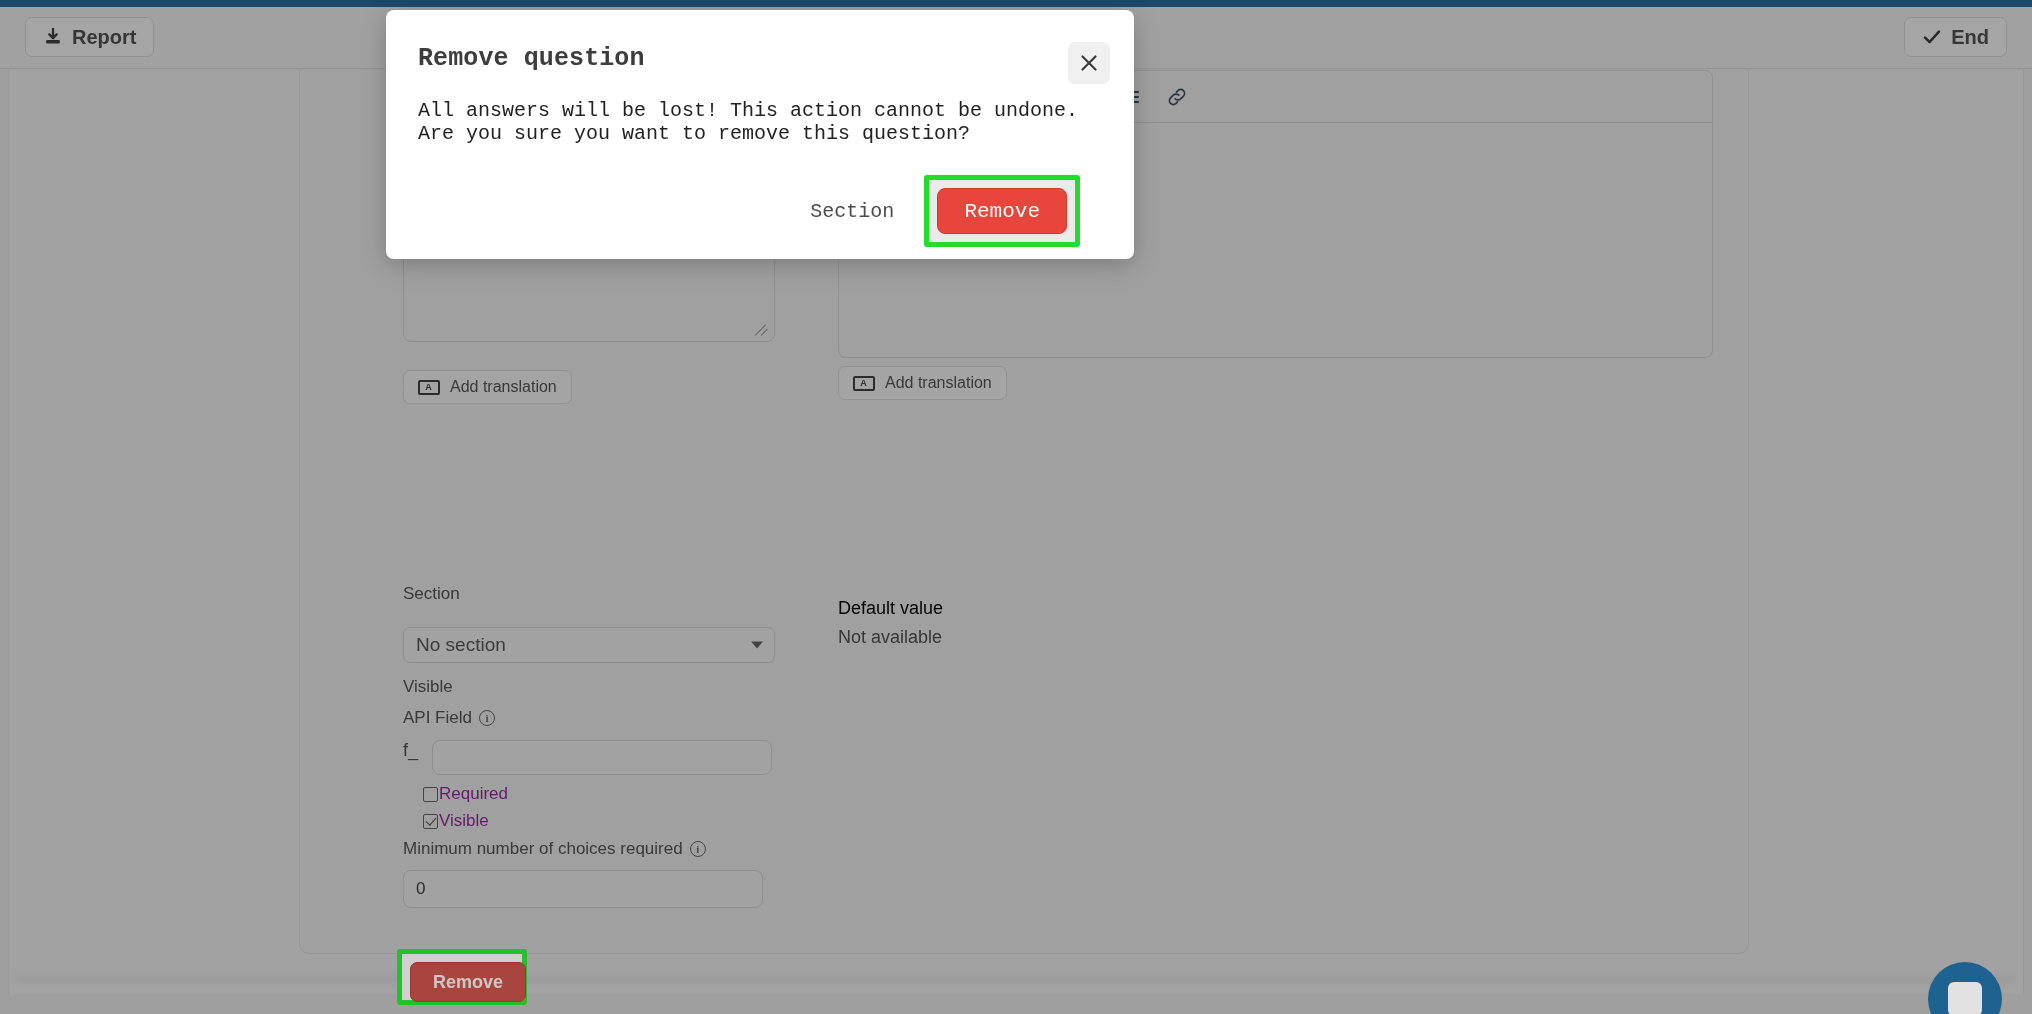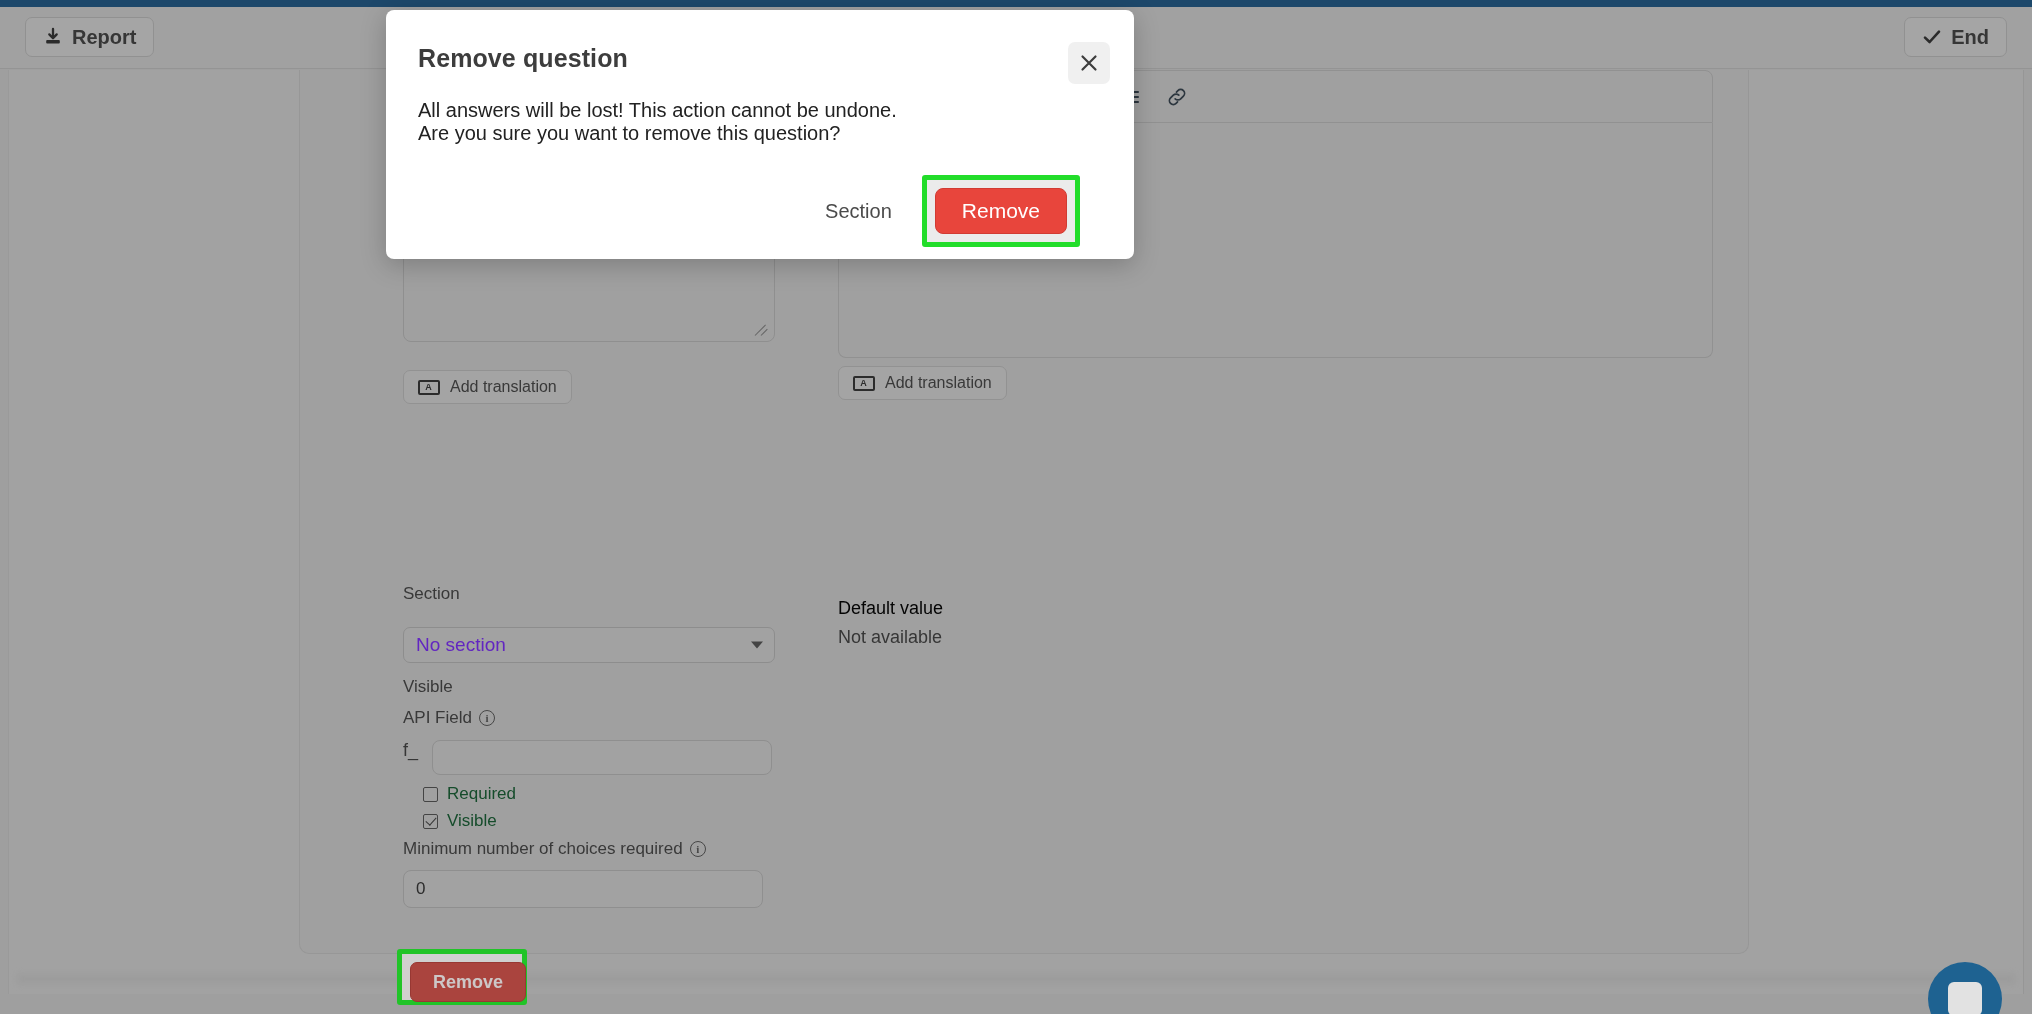--- a/index.html
+++ b/index.html
@@ -164,21 +164,21 @@
   .select-box {
     position: relative;
     height: 36px;
     background: #b6b6b6;
     border: 1px solid #9e9e9e;
     border-radius: 7px;
     display: flex;
     align-items: center;
     padding: 0 30px 0 12px;
     font-size: 19px;
-    color: #6d28d9;
+    color: #404040;
   }
   .select-caret {
     position: absolute;
     right: 11px; top: 50%;
     transform: translateY(-50%);
     width: 0; height: 0;
     border-left: 6px solid transparent;
     border-right: 6px solid transparent;
     border-top: 7px solid #4a4a4a;
   }
@@ -205,23 +205,23 @@
     font-size: 11px;
     font-weight: bold;
     color: #4d4d4d;
     font-family: "Liberation Serif", serif;
     line-height: 1;
   }
 
   .check-row {
     display: flex;
     align-items: center;
-    gap: 9px;
+    gap: 1px;
     font-size: 17px;
-    color: #14532d;
+    color: #701a75;
     margin-bottom: 7px;
     padding-left: 12px;
   }
   .checkbox {
     width: 15px; height: 15px;
     border: 1.4px solid #4a4a4a;
     border-radius: 2px;
     position: relative;
     background: transparent;
   }
@@ -298,20 +298,21 @@
     border-top: none;
     border-bottom-left-radius: 8px;
     border-bottom-right-radius: 8px;
   }
 
   
   #modal-backdrop {
     position: absolute;
     inset: 0;
     background: rgba(30,30,30,0.13);
+    font-family: Liberation Mono, monospace;
   }
   #modal {
     position: absolute;
     left: 386px;
     top: 10px;
     width: 748px;
     background: #ffffff;
     border-radius: 8px;
     box-shadow: 0 6px 26px rgba(0,0,0,0.22);
     padding: 34px 32px 0 32px;

